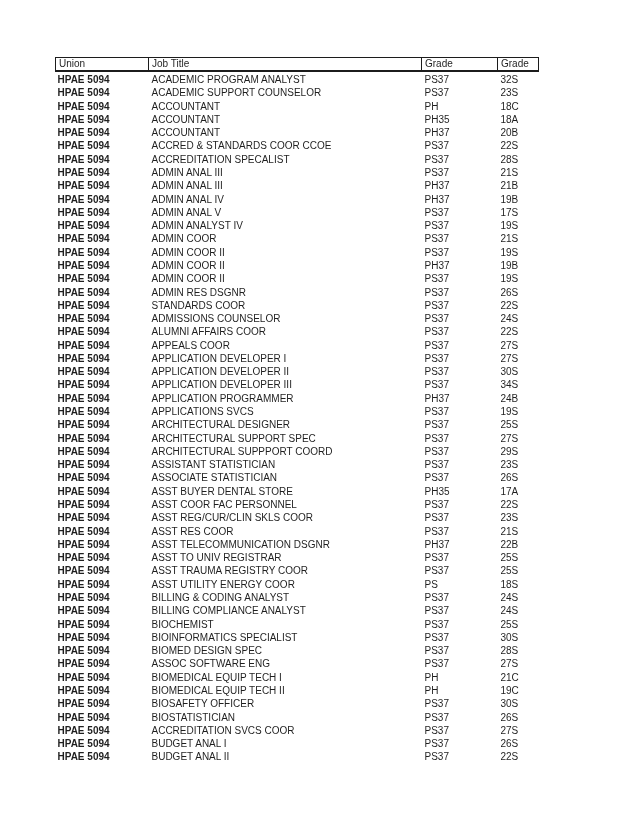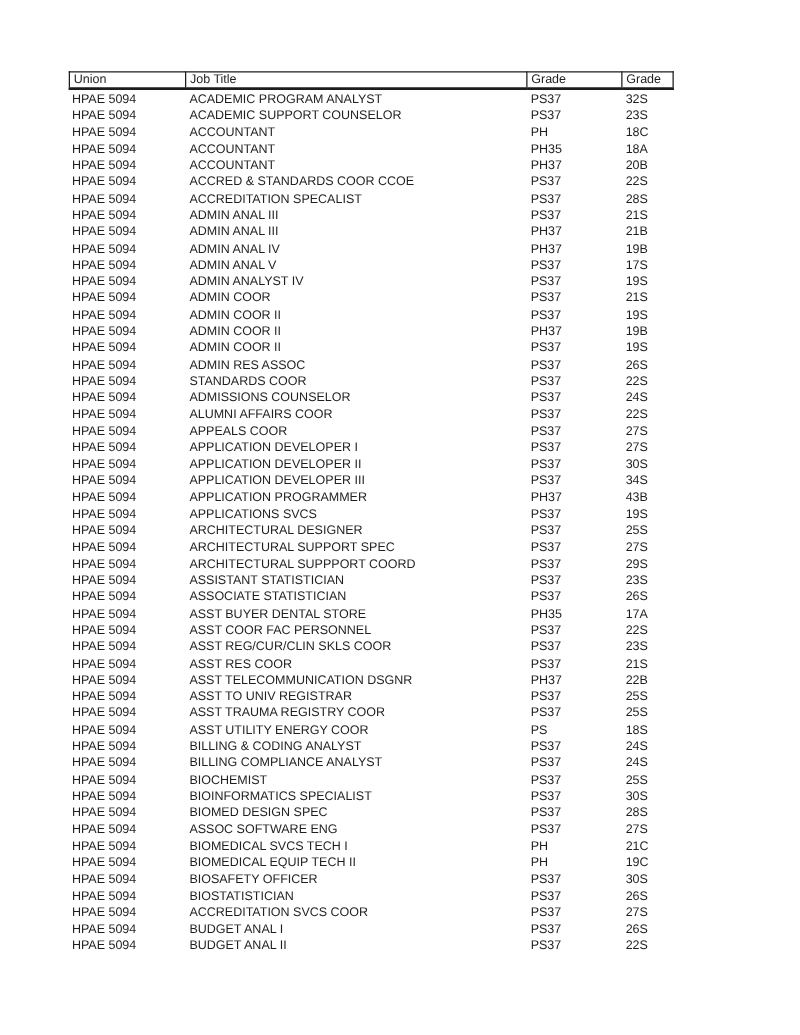--- a/index.html
+++ b/index.html
@@ -48,21 +48,21 @@
   }
   tbody td {
     height: 13.28px;
     line-height: 13.28px;
     padding: 0 0 0 3px;
     text-align: left;
     vertical-align: middle;
     white-space: nowrap;
     overflow: hidden;
   }
-  tbody td.cell-union { padding-left: 2px; }
+  tbody td.cell-union { padding-left: 2px; font-weight: bold; }
   tbody tr:first-child td { padding-top: 1px; }
 </style>
 </head>
 <body>
 
 <div class="page">
   <table class="job-table">
     <colgroup>
       <col class="c-union">
       <col class="c-title">
@@ -185,21 +185,21 @@
 
   <tr>
     <td class="cell-union">HPAE 5094</td>
     <td class="cell-title">ADMIN COOR II</td>
     <td class="cell-plan">PS37</td>
     <td class="cell-grade">19S</td>
   </tr>
 
   <tr>
     <td class="cell-union">HPAE 5094</td>
-    <td class="cell-title">ADMIN RES ASSOC</td>
+    <td class="cell-title">ADMIN RES DSGNR</td>
     <td class="cell-plan">PS37</td>
     <td class="cell-grade">26S</td>
   </tr>
 
   <tr>
     <td class="cell-union">HPAE 5094</td>
     <td class="cell-title">STANDARDS COOR</td>
     <td class="cell-plan">PS37</td>
     <td class="cell-grade">22S</td>
   </tr>
@@ -243,21 +243,21 @@
     <td class="cell-union">HPAE 5094</td>
     <td class="cell-title">APPLICATION DEVELOPER III</td>
     <td class="cell-plan">PS37</td>
     <td class="cell-grade">34S</td>
   </tr>
 
   <tr>
     <td class="cell-union">HPAE 5094</td>
     <td class="cell-title">APPLICATION PROGRAMMER</td>
     <td class="cell-plan">PH37</td>
-    <td class="cell-grade">43B</td>
+    <td class="cell-grade">24B</td>
   </tr>
 
   <tr>
     <td class="cell-union">HPAE 5094</td>
     <td class="cell-title">APPLICATIONS SVCS</td>
     <td class="cell-plan">PS37</td>
     <td class="cell-grade">19S</td>
   </tr>
 
   <tr>
@@ -388,21 +388,21 @@
 
   <tr>
     <td class="cell-union">HPAE 5094</td>
     <td class="cell-title">ASSOC SOFTWARE ENG</td>
     <td class="cell-plan">PS37</td>
     <td class="cell-grade">27S</td>
   </tr>
 
   <tr>
     <td class="cell-union">HPAE 5094</td>
-    <td class="cell-title">BIOMEDICAL SVCS TECH I</td>
+    <td class="cell-title">BIOMEDICAL EQUIP TECH I</td>
     <td class="cell-plan">PH</td>
     <td class="cell-grade">21C</td>
   </tr>
 
   <tr>
     <td class="cell-union">HPAE 5094</td>
     <td class="cell-title">BIOMEDICAL EQUIP TECH II</td>
     <td class="cell-plan">PH</td>
     <td class="cell-grade">19C</td>
   </tr>

